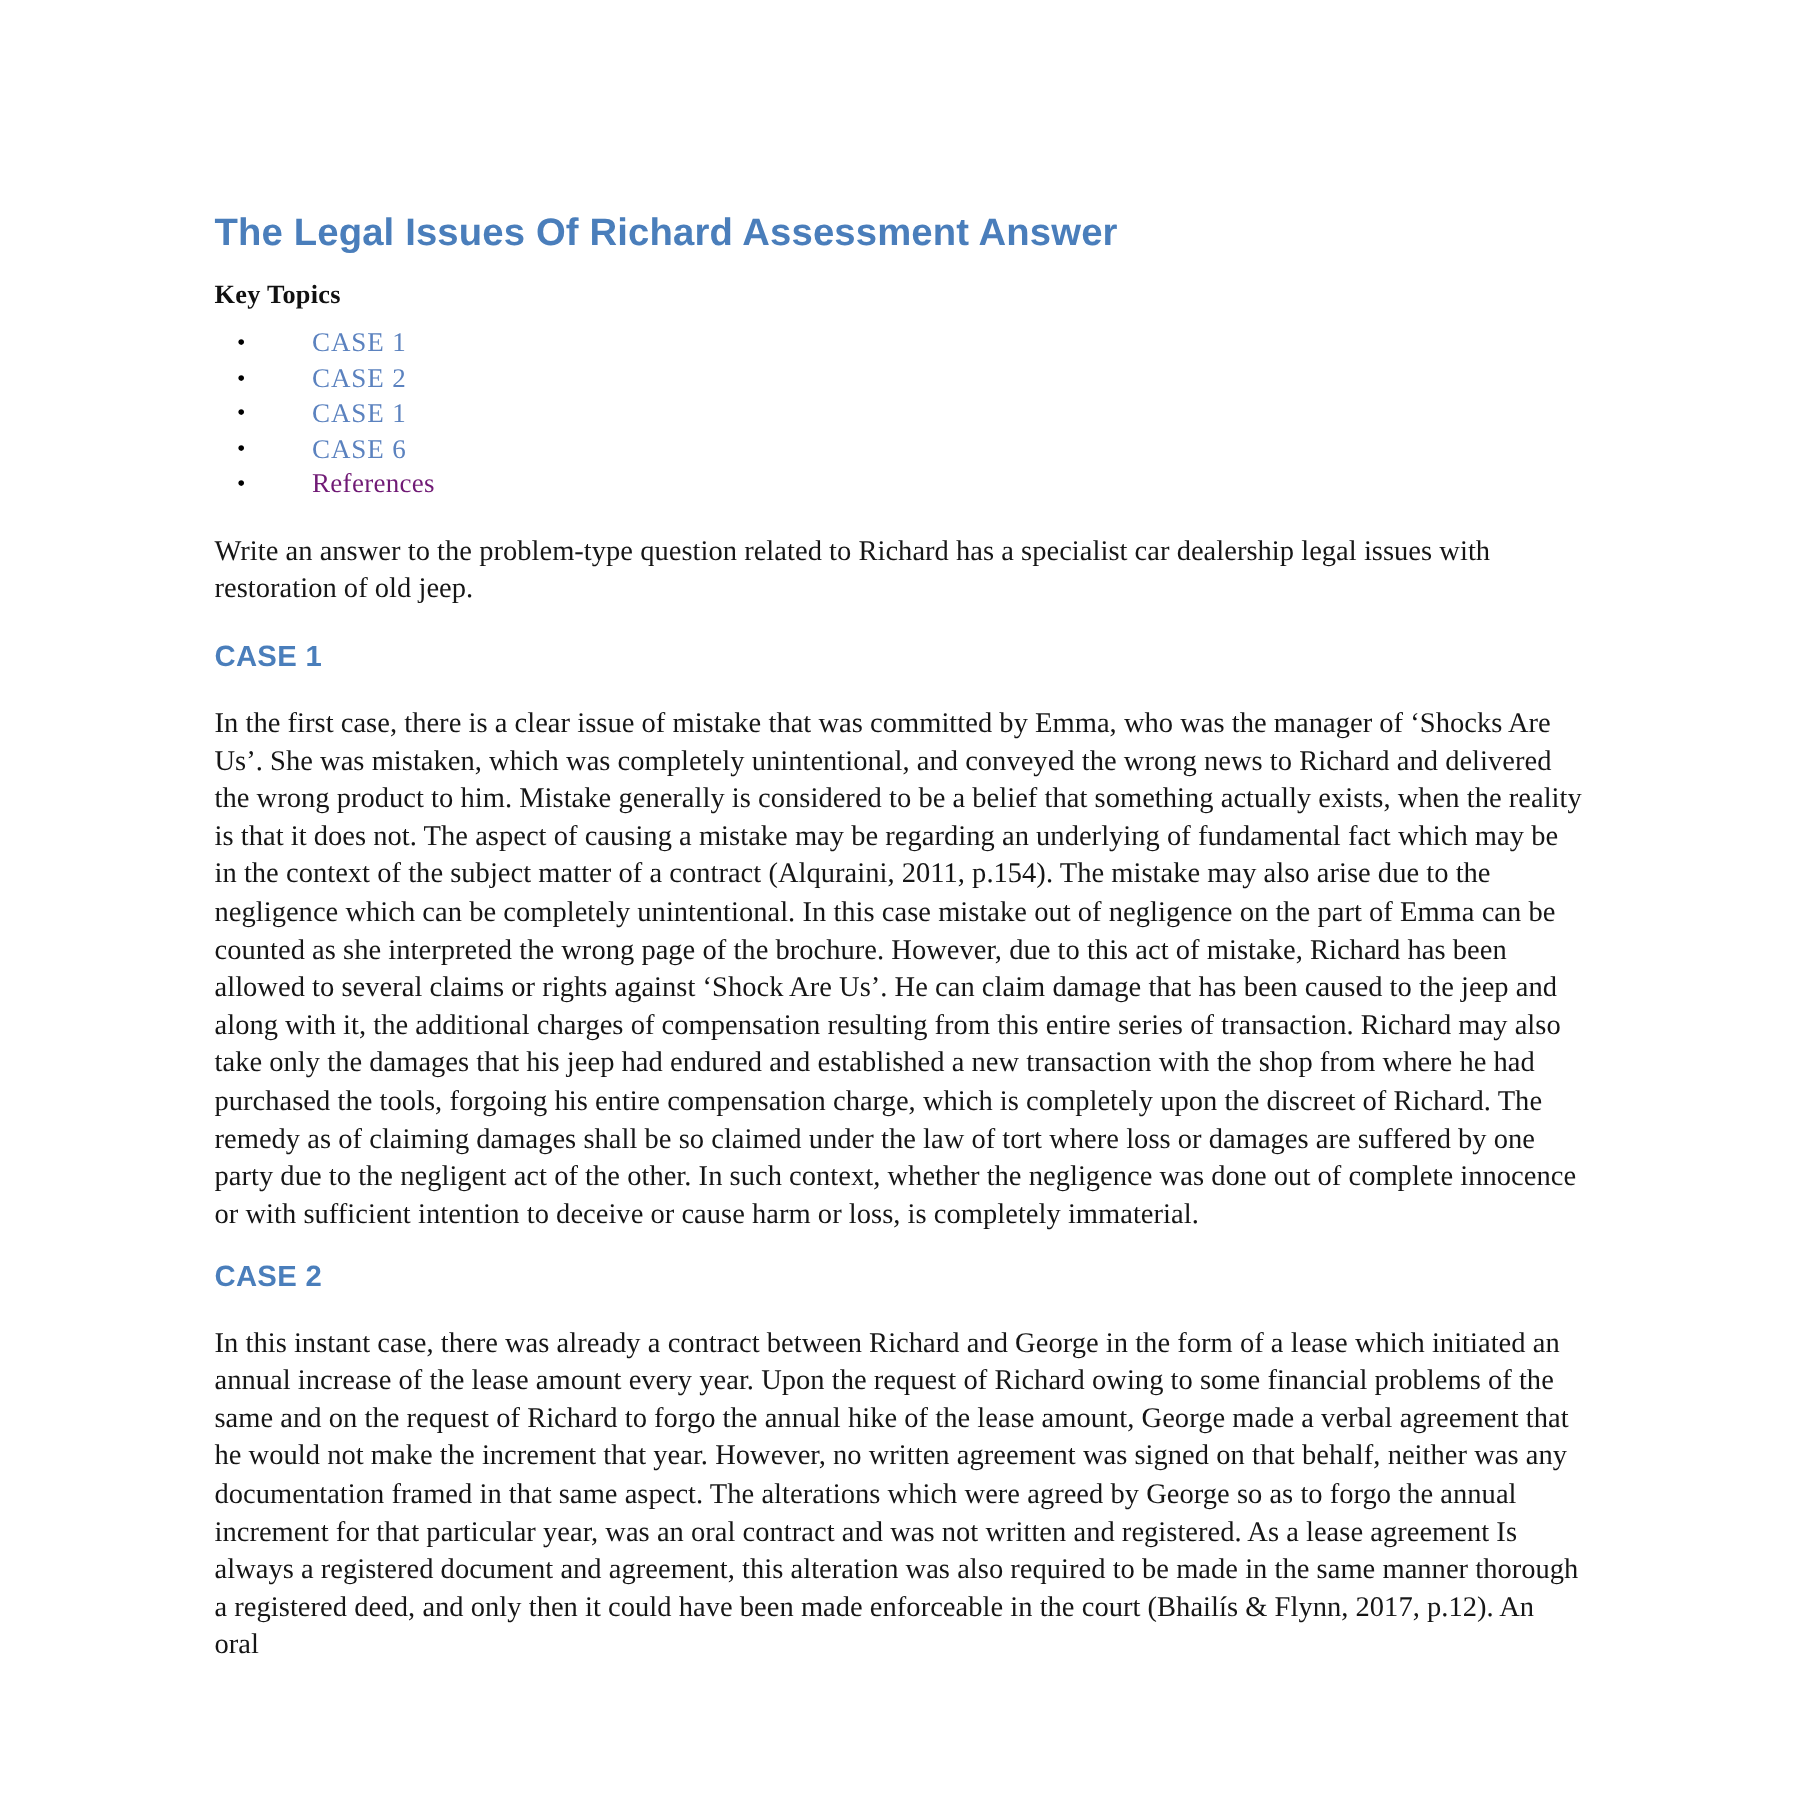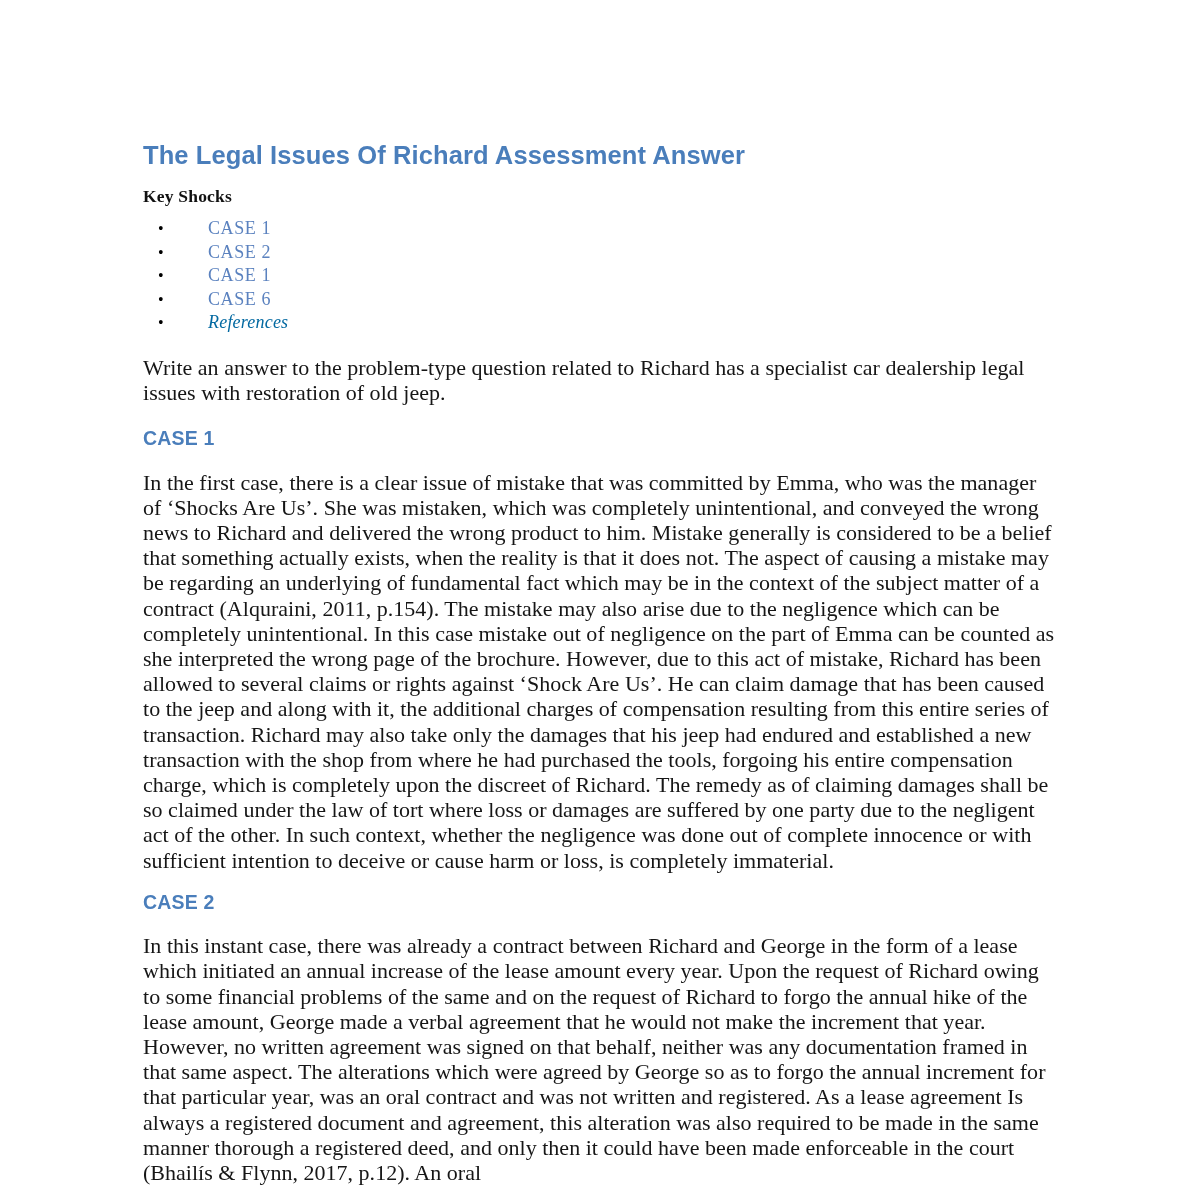--- a/index.html
+++ b/index.html
@@ -74,29 +74,28 @@
   }
   ul.toc li a,
   ul.toc li .toc-link {
     font-family: "Liberation Serif", "DejaVu Serif", serif;
     font-size: 18px;
     color: #5b82bf;
     text-decoration: none;
     letter-spacing: 0.6px;
   }
   ul.toc li.ref .toc-link {
-    color: #0369a1;
+    color: #701a75;
     letter-spacing: 0.2px;
-    font-style: italic;
   }
 
   
   p.body {
     font-family: "Liberation Serif", "DejaVu Serif", serif;
-    font-size: 22px;
+    font-size: 19px;
     line-height: 25.2px;
     color: #161616;
     margin: 0 0 18px 0;
     text-align: left;
     letter-spacing: 0.02px;
   }
   p.intro {
     margin-bottom: 22px;
   }
 
@@ -113,21 +112,21 @@
   .sec-block { margin-bottom: 2px; }
 </style>
 </head>
 <body>
 
 <div class="page">
   <div class="content">
 
     <h1 class="doc-title">The Legal Issues Of Richard Assessment Answer</h1>
 
-    <div class="key-topics">Key Shocks</div>
+    <div class="key-topics">Key Topics</div>
 
     <ul class="toc">
       <li>
         <span class="bullet">•</span>
         <span class="toc-link">CASE 1</span>
       </li>
       <li>
         <span class="bullet">•</span>
         <span class="toc-link">CASE 2</span>
       </li>

